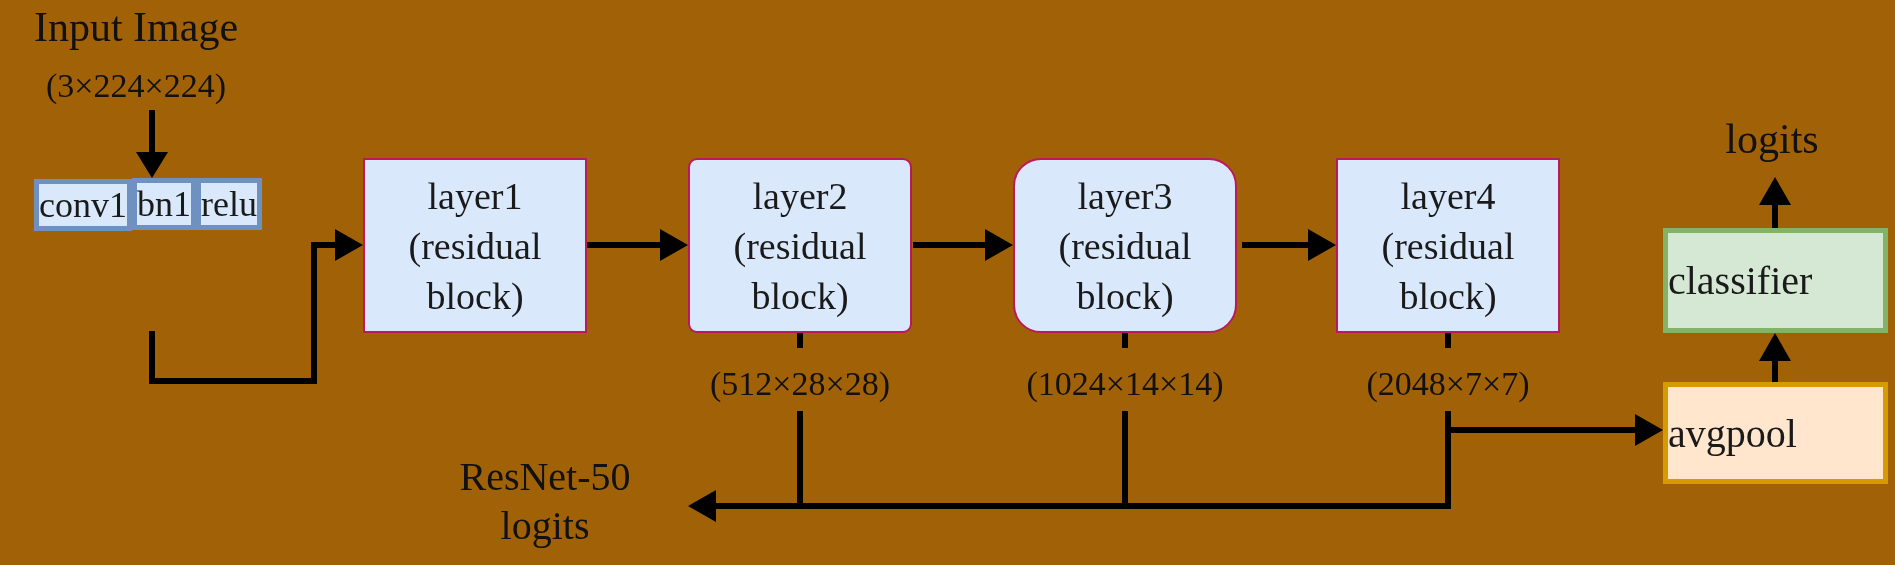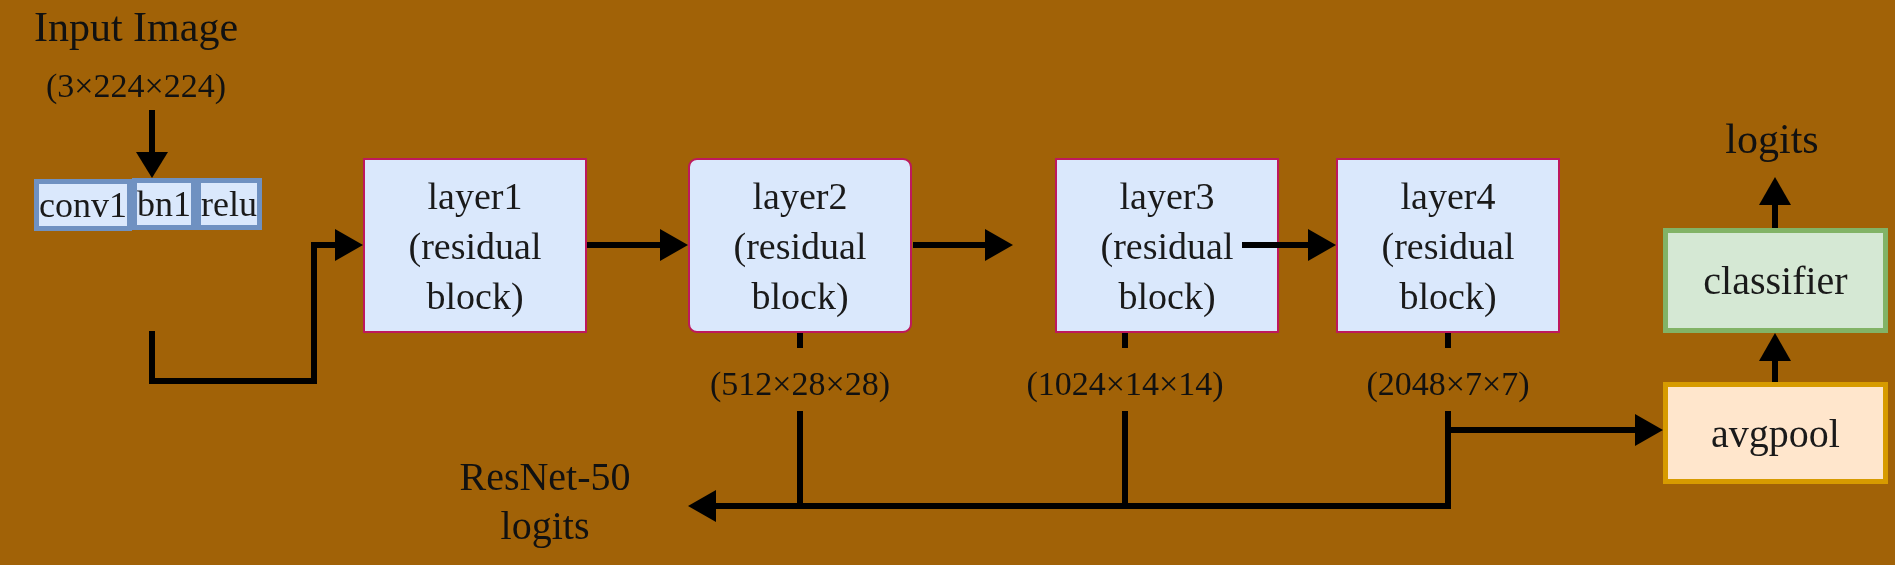--- a/index.html
+++ b/index.html
@@ -46,21 +46,21 @@
     background: #dae8fc;
     border: 5px solid #6f91c1;
     height: 52px; margin-top: -1px;
     display: flex; align-items: center; justify-content: center;
     font-size: 36px;
   }
   .stem-cell:first-child { margin-top: 0; }
   .head-box {
     box-sizing: border-box;
     width: 225px; left: 1663px;
-    display: flex; align-items: center; justify-content: center;
+    display: flex; align-items: center; justify-content: flex-start;
     font-size: 40px;
   }
   .classifier-box { top: 228px; height: 105px; background: #d5e8d4; border: 5px solid #82b366; }
   .avgpool-box    { top: 382px; height: 102px; background: #ffe6cc; border: 5px solid #d79b00; }
 
   
   .ln { background: #000; }
   .hline { height: 6px; }
   .vline { width: 6px; }
   .ah { width: 0; height: 0; }
@@ -111,21 +111,21 @@
     <div>layer2</div>
     <div>(residual</div>
     <div>block)</div>
   </div>
 
   <div class="abs">
     <div class="abs ln hline" style="left:913px; top:242px; width:74px;"></div>
     <div class="abs ah ah-right" style="left:985px; top:229px;"></div>
   </div>
 
-  <div class="abs blue-box layer-box" style="left:1055px;">
+  <div class="abs blue-box layer-box" style="left:1013px;border-radius:28px;">
     <div>layer3</div>
     <div>(residual</div>
     <div>block)</div>
   </div>
 
   <div class="abs">
     <div class="abs ln hline" style="left:1242px; top:242px; width:68px;"></div>
     <div class="abs ah ah-right" style="left:1308px; top:229px;"></div>
   </div>
 

